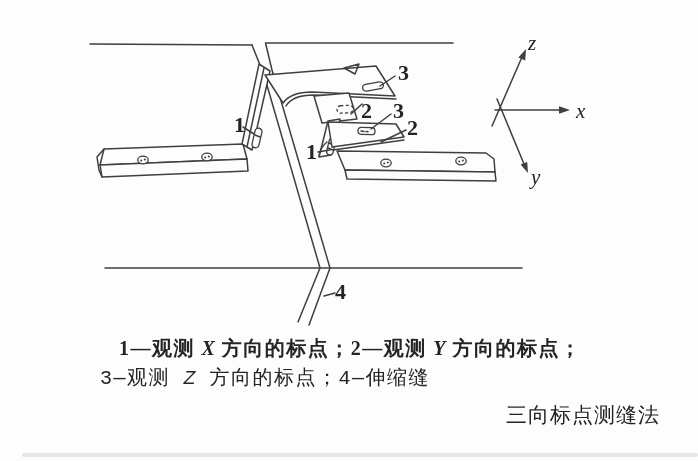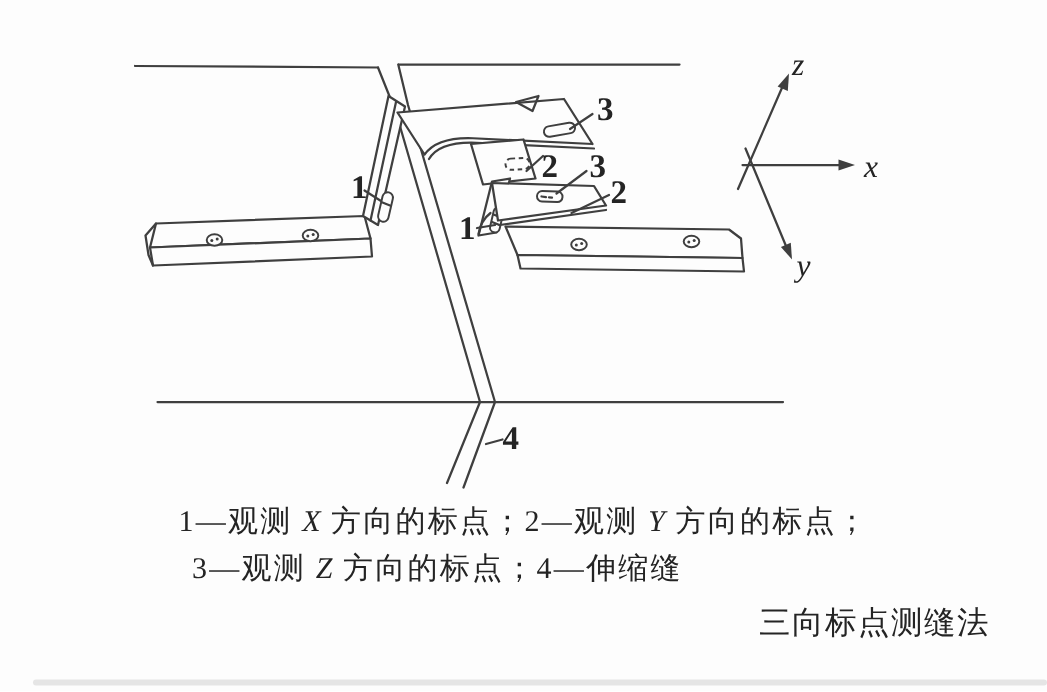--- a/index.html
+++ b/index.html
@@ -30,22 +30,22 @@
     font-style:italic;font-size:21px;fill:var(--text);
   }
   .caption{
     position:absolute;
     color:var(--text);
     font-size:20px;line-height:1.2;
     letter-spacing:1.5px;
     white-space:nowrap;
   }
   .caption .it{font-style:italic;letter-spacing:0.5px;}
-  .caption-line1{left:119px;top:336px;}
-  .caption-line2{left:128px;top:367px;}
+  .caption-line1{left:119px;top:336px;font-weight:bold;}
+  .caption-line2{left:100px;top:367px;font-family:Liberation Mono, monospace;}
   .fig-title{
     position:absolute;left:0;top:401px;width:660px;
     text-align:right;color:var(--text);
     font-size:21px;letter-spacing:1px;white-space:nowrap;
   }
   .page-edge{
     position:absolute;left:22px;top:453px;width:676px;height:4px;
     background:#aaa;opacity:.28;border-radius:2px;
   }
 </style>

